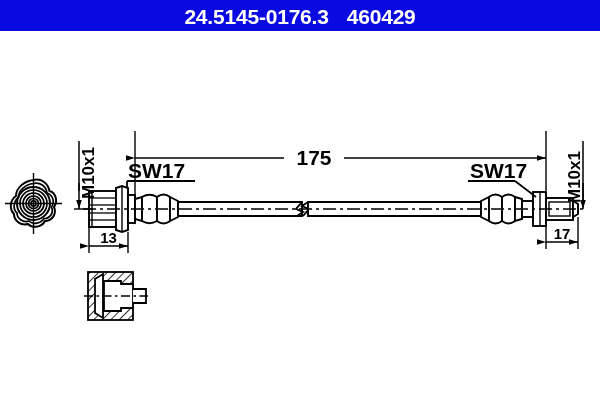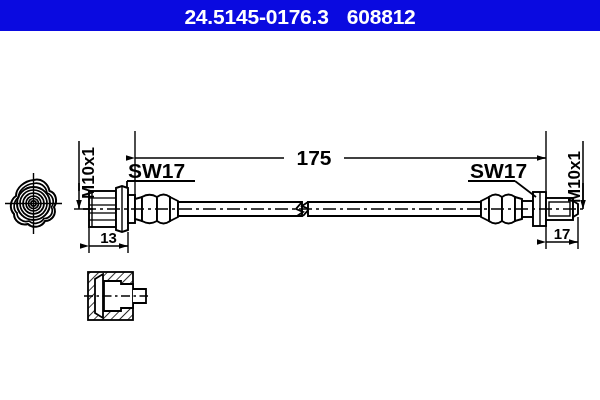--- a/index.html
+++ b/index.html
@@ -65,21 +65,21 @@
   }
 </style>
 </head>
 <body>
 
 <div id="page">
 
   <div id="header-bar">
     <div id="header-inner">
       <span class="hdr-text">24.5145-0176.3</span>
-      <span class="hdr-text">608812</span>
+      <span class="hdr-text">460429</span>
     </div>
   </div>
 
   <div id="drawing-area">
     <svg class="dwg" width="600" height="369" viewBox="0 0 600 369" xmlns="http://www.w3.org/2000/svg">
 
       <defs>
         <pattern id="hatch" width="6" height="6" patternUnits="userSpaceOnUse" patternTransform="rotate(45)">
           <line x1="0" y1="0" x2="0" y2="6" stroke="#000" stroke-width="1.6"></line>
         </pattern>

